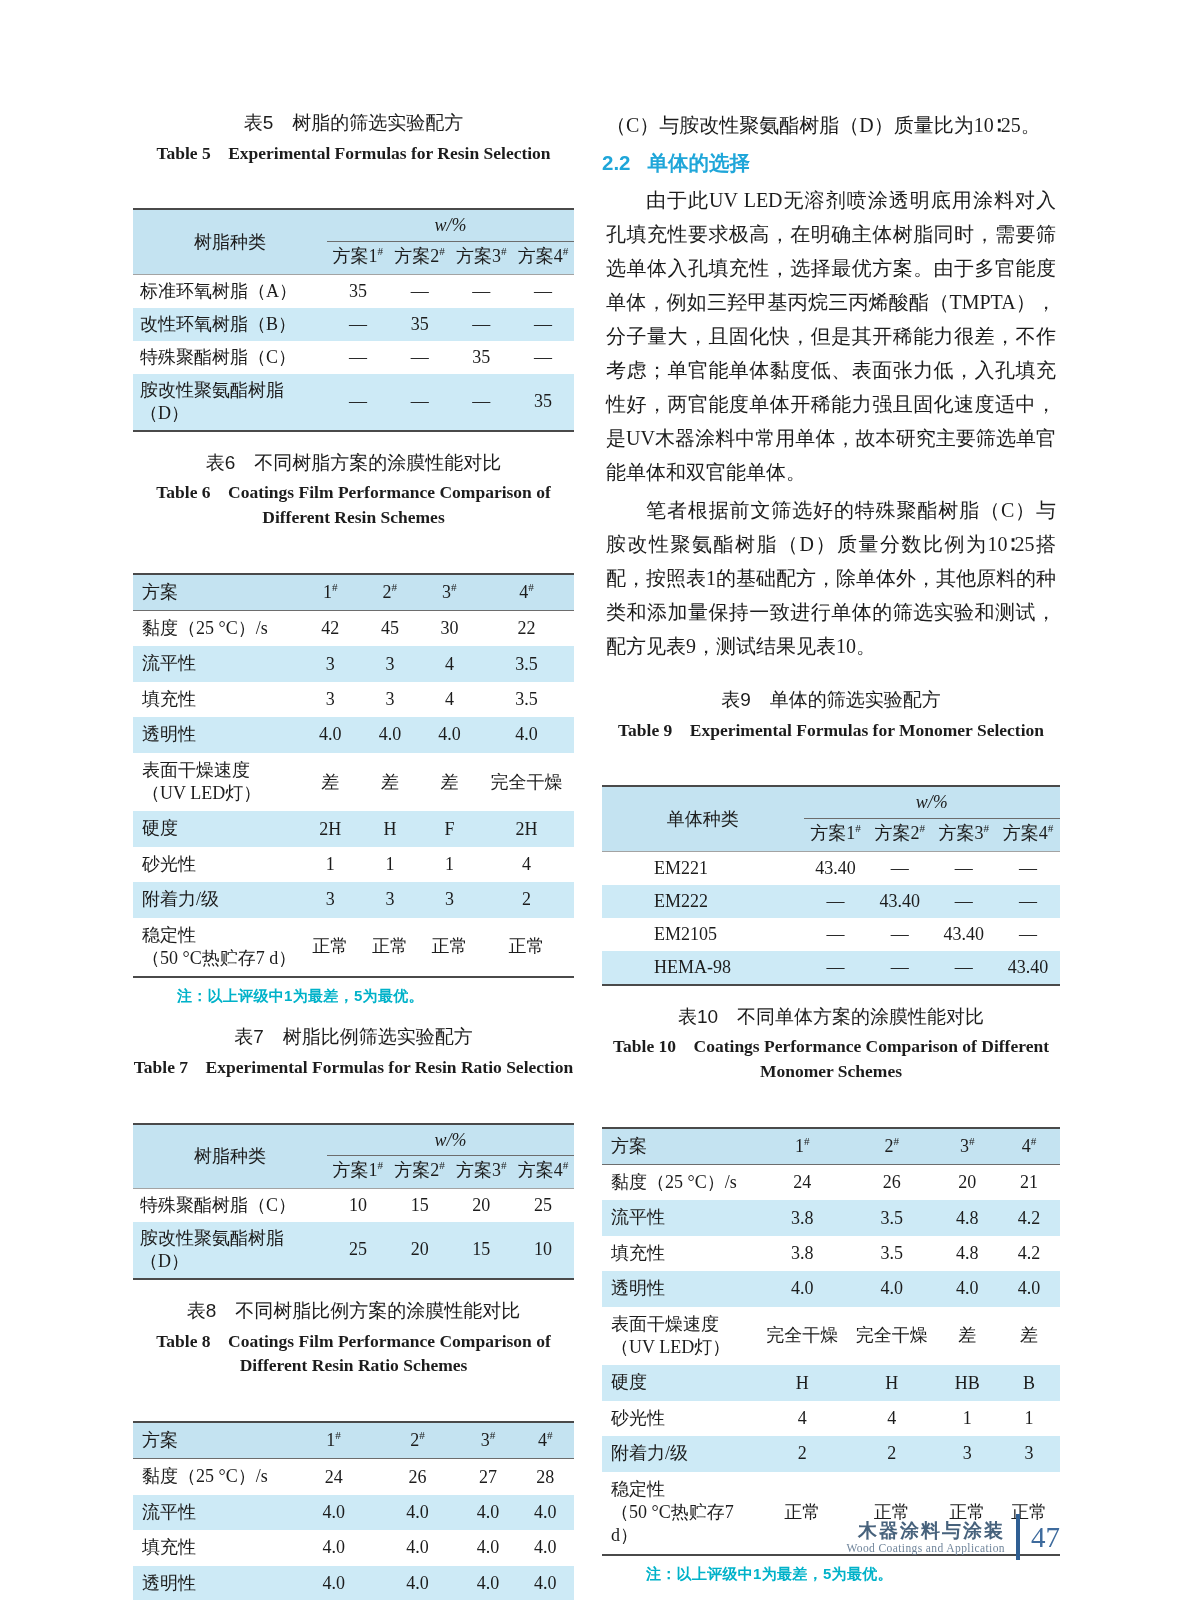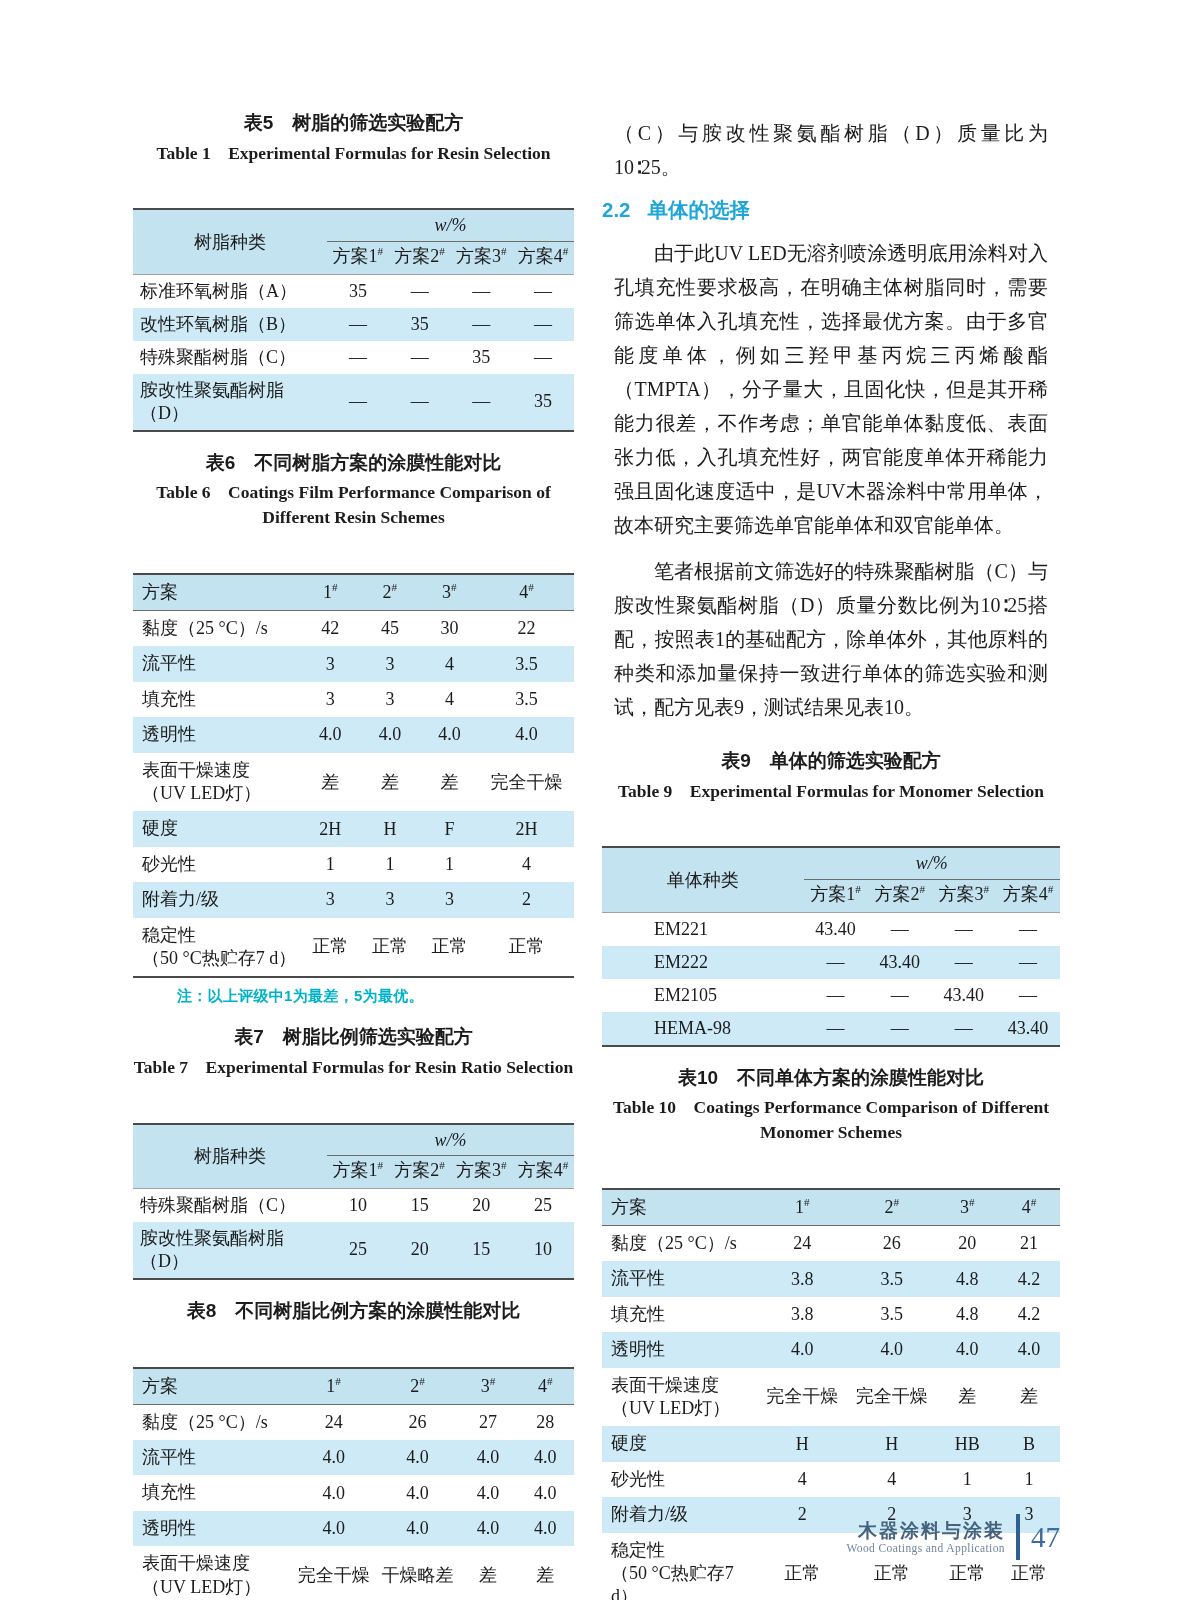--- a/index.html
+++ b/index.html
@@ -16,21 +16,21 @@
     font-size:17px; color:#909dab; letter-spacing:.5px;
     padding-bottom:10px; border-bottom:2px solid #d4d9dd;
   }
   
   .cols{display:flex; gap:28px; margin-top:24px;}
   .col-left{width:441px; flex:none;}
   .col-right{flex:1; min-width:0;}
   
   .tcap-zh{
     text-align:center; font-family:"Liberation Sans","DejaVu Sans",sans-serif;
-    font-weight:bold; font-size:19px; margin:0 0 5px; line-height:1.35;
+    font-weight:normal; font-size:19px; margin:0 0 5px; line-height:1.35;
   }
   .tcap-en{
     text-align:center; font-family:"Liberation Serif","DejaVu Serif",serif;
     font-weight:bold; font-size:17.5px; line-height:1.42; margin:0 0 7px;
   }
   .mt1{margin-top:6px;} .mt2{margin-top:18px;} .mt3{margin-top:16px;}
   
   table{width:100%; border-collapse:collapse; font-size:18px; line-height:1.28;
         border-top:2px solid #4a4a4a; border-bottom:2px solid #4a4a4a;margin-top:43px;}
   th{font-weight:normal;}
@@ -57,21 +57,21 @@
   .ptable td.lbl{text-align:left; padding-left:9px; white-space:pre-line; line-height:1.3;}
   .ptable td.val{text-align:center;}
   .w-lbl{width:38%;} .w-s{width:13.5%;} .w-w{width:21.5%;}
   .w8-lbl{width:36%;} .w8-a{width:19%;} .w8-b{width:13%;}
   
   .note{
     color:var(--note,#00b2c9); font-family:"Liberation Sans","DejaVu Sans",sans-serif;
     font-weight:bold; font-size:15px; margin:9px 0 0 44px; letter-spacing:.3px;
   }
   
-  .para{font-size:20px; line-height:1.7; text-align:justify; margin:12px;}
+  .para{font-size:20px; line-height:1.7; text-align:justify; margin:4px;}
   .indent{text-indent:2em;}
   .sec{
     display:flex; gap:17px; align-items:center; margin:7px 0 6px;
     font-family:"Liberation Sans","DejaVu Sans",sans-serif; font-weight:bold;
     font-size:20.5px; color:var(--section,#1fa6d9);
   }
   
   .footer{position:absolute; right:127px; bottom:40px; display:flex; align-items:center; gap:11px;}
   .f-left{text-align:right;}
   .f-zh{font-family:"Liberation Sans","DejaVu Sans",sans-serif; font-weight:bold;
@@ -85,21 +85,21 @@
 
 <div class="page">
   <div class="content">
 
 
     <div class="cols">
 
       <div class="col-left">
 
         <div class="tcap-zh mt1">表5　树脂的筛选实验配方</div>
-        <div class="tcap-en">Table 1 Experimental Formulas for Resin Selection</div>
+        <div class="tcap-en">Table 5 Experimental Formulas for Resin Selection</div>
         <table class="ftable">
           <thead>
             <tr>
               <th class="flbl" rowspan="2">树脂种类</th>
               <th class="wp" colspan="4"><span class="wp-i">w/%</span></th>
             </tr>
             <tr class="schemes">
                 <th>方案1<sup>#</sup></th>
                 <th>方案2<sup>#</sup></th>
                 <th>方案3<sup>#</sup></th>
@@ -254,20 +254,21 @@
                 <td class="lbl">胺改性聚氨酯树脂（D）</td>
                 <td class="val">25</td>
                 <td class="val">20</td>
                 <td class="val">15</td>
                 <td class="val">10</td>
               </tr>
             </tbody>
         </table>
 
         <div class="tcap-zh mt2">表8　不同树脂比例方案的涂膜性能对比</div>
+        <div class="tcap-en">Table 8 Coatings Film Performance Comparison of Different Resin Ratio Schemes</div>
         <table class="ptable">
           <colgroup>
               <col class="w8-lbl">
               <col class="w8-a">
               <col class="w8-a">
               <col class="w8-b">
               <col class="w8-b">
             </colgroup>
           <thead>
             <tr>

